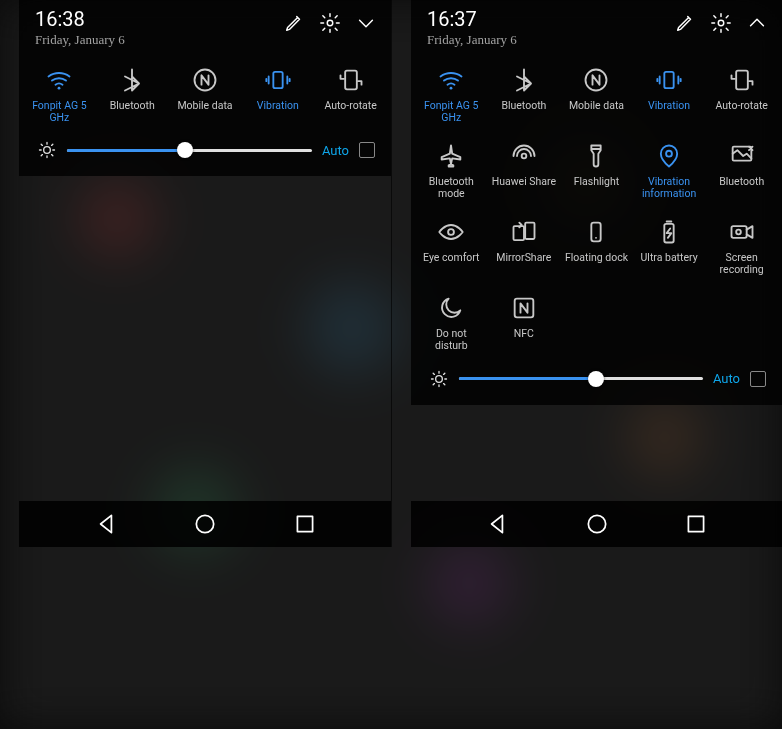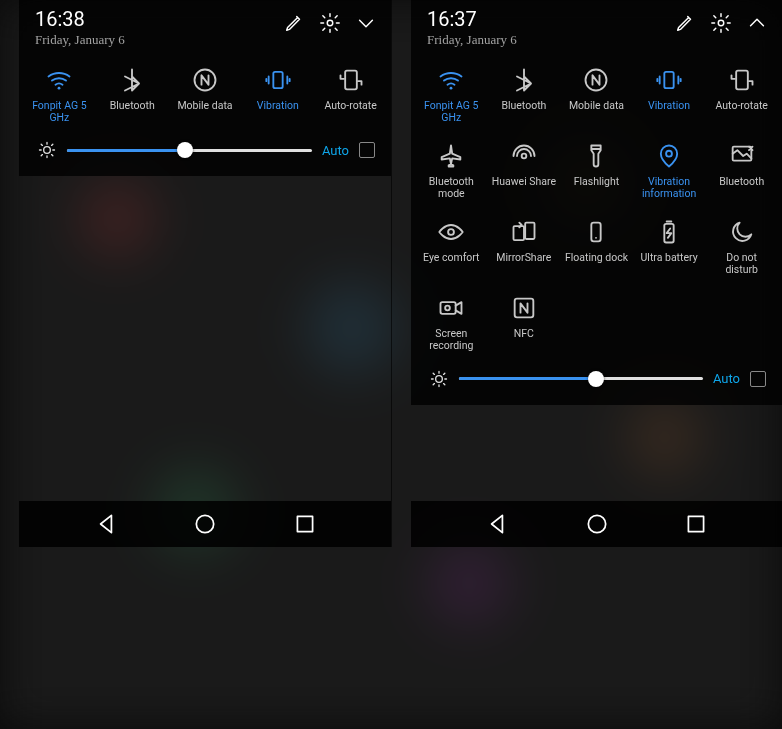--- a/index.html
+++ b/index.html
@@ -360,34 +360,34 @@
             <svg viewBox="0 0 24 24">
               <rect x="8" y="5" width="8" height="16" rx="1.5"></rect>
               <path d="M10 3h4M13 9l-3 4h4l-3 4"></path>
             </svg>
           </span>
           <span class="tile-label">Ultra battery</span>
         </div>
         <div class="tile">
           <span class="tile-icon">
             <svg viewBox="0 0 24 24">
-              <path d="M20 14a8 8 0 1 1-10-10 6 6 0 0 0 10 10z"></path>
-            </svg>
-          </span>
-          <span class="tile-label">Do not disturb</span>
-        </div>
-        <div class="tile">
-          <span class="tile-icon">
-            <svg viewBox="0 0 24 24">
               <rect x="3" y="7" width="13" height="10" rx="1.5"></rect>
               <path d="M16 10l5-3v10l-5-3"></path>
               <circle cx="9" cy="12" r="2"></circle>
             </svg>
           </span>
           <span class="tile-label">Screen recording</span>
+        </div>
+        <div class="tile">
+          <span class="tile-icon">
+            <svg viewBox="0 0 24 24">
+              <path d="M20 14a8 8 0 1 1-10-10 6 6 0 0 0 10 10z"></path>
+            </svg>
+          </span>
+          <span class="tile-label">Do not disturb</span>
         </div>
         <div class="tile">
           <span class="tile-icon">
             <svg viewBox="0 0 24 24">
               <rect x="4" y="4" width="16" height="16" rx="2"></rect>
               <path d="M9 16V8l6 8V8"></path>
             </svg>
           </span>
           <span class="tile-label">NFC</span>
         </div>

